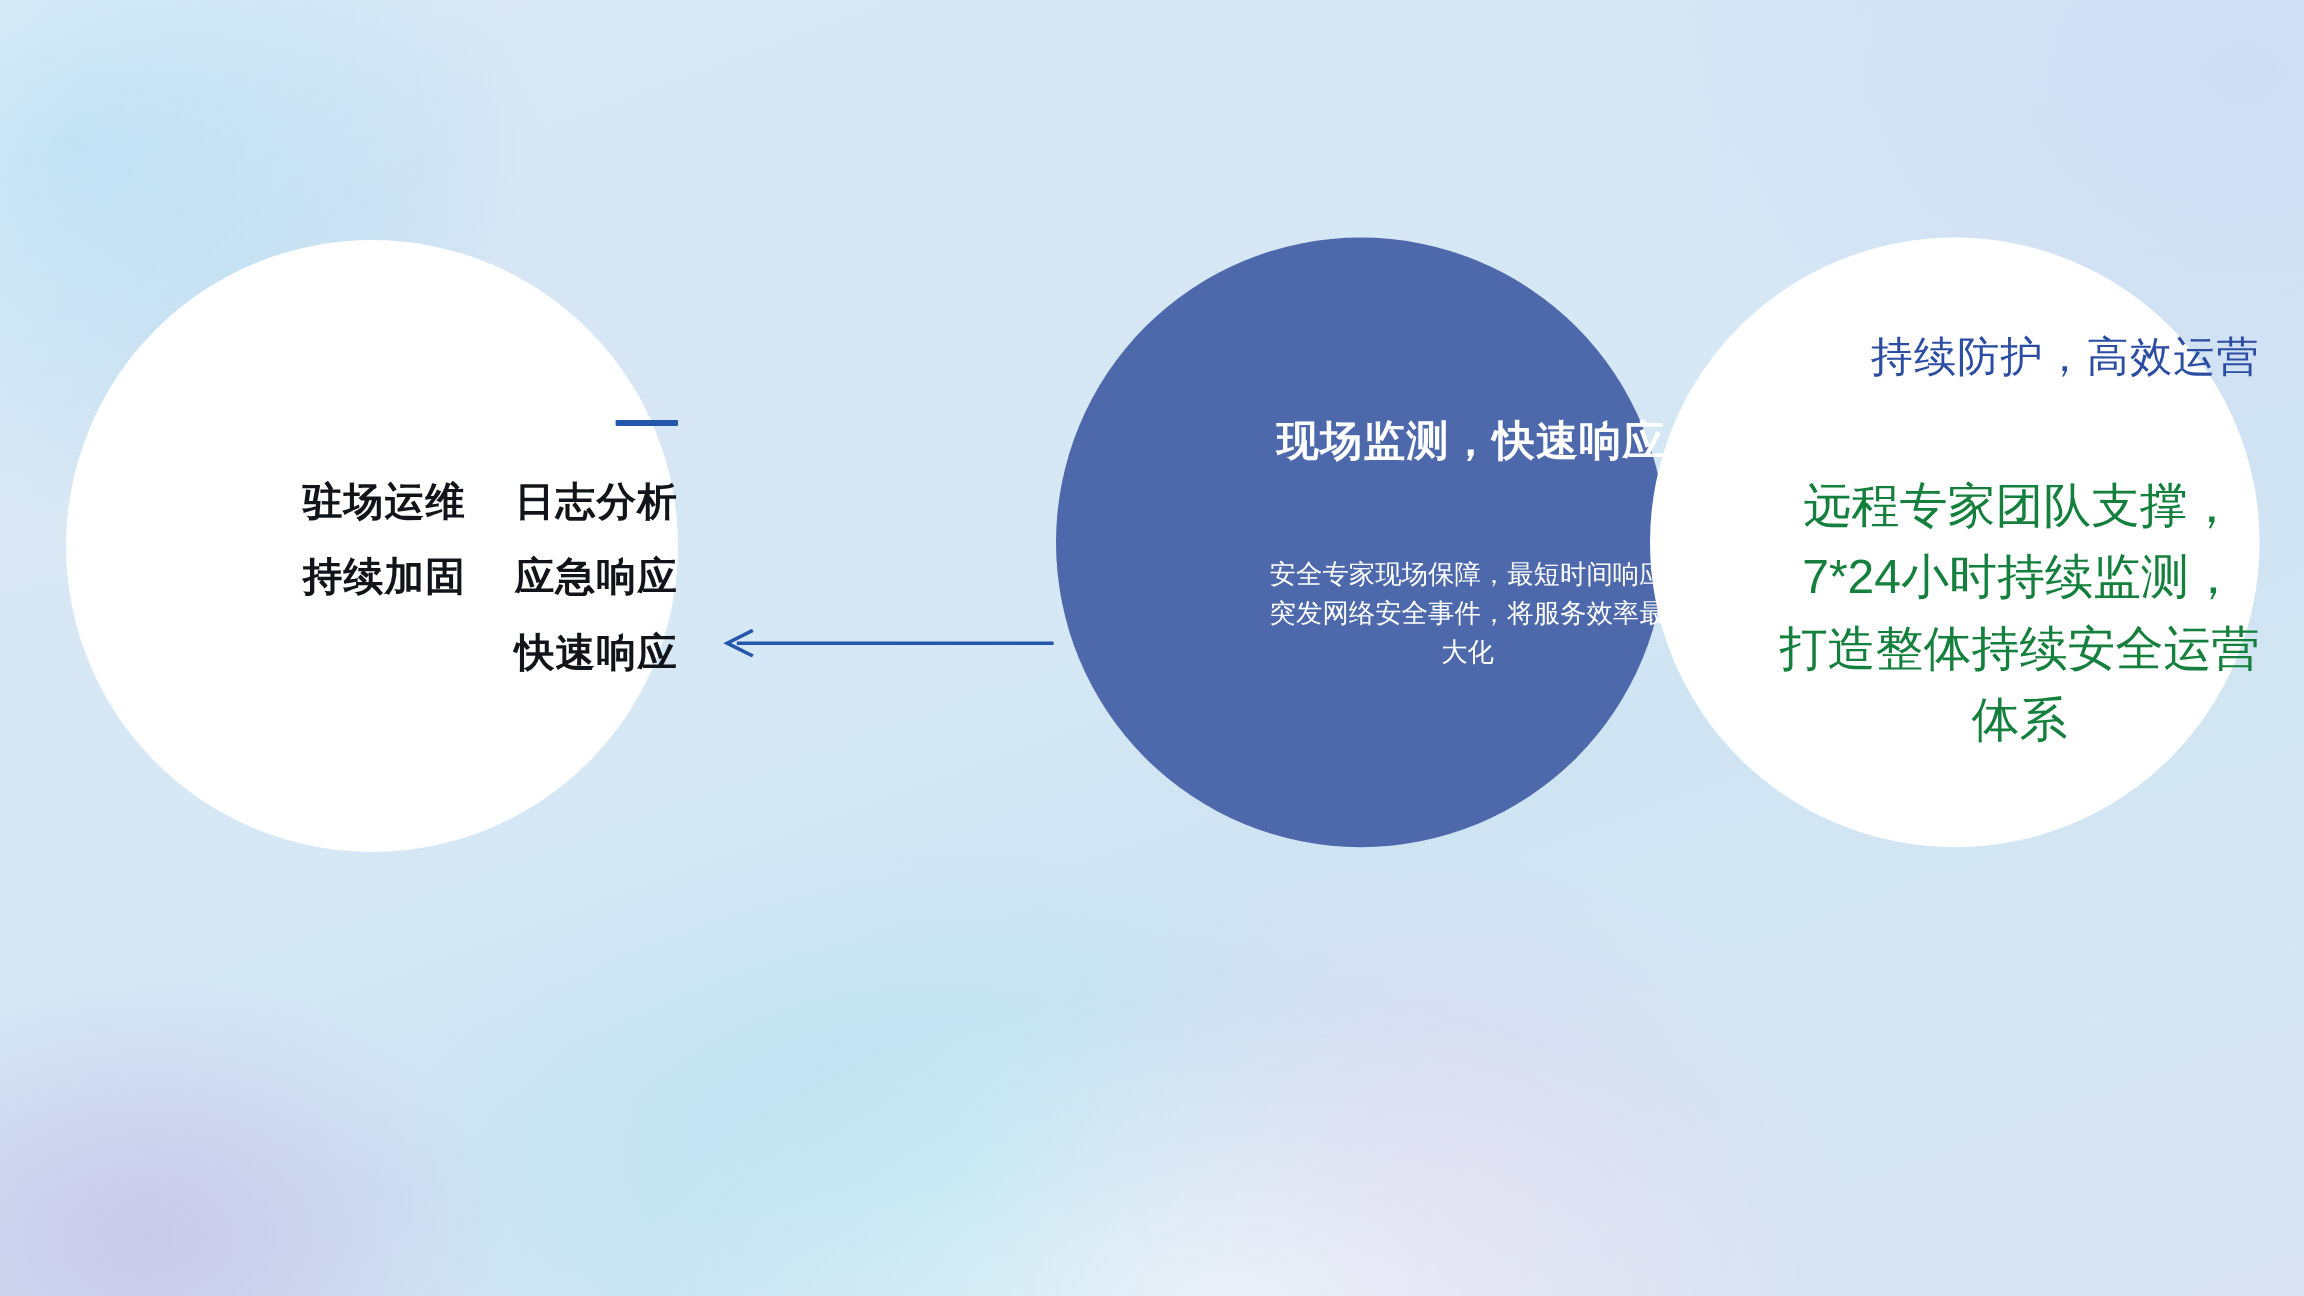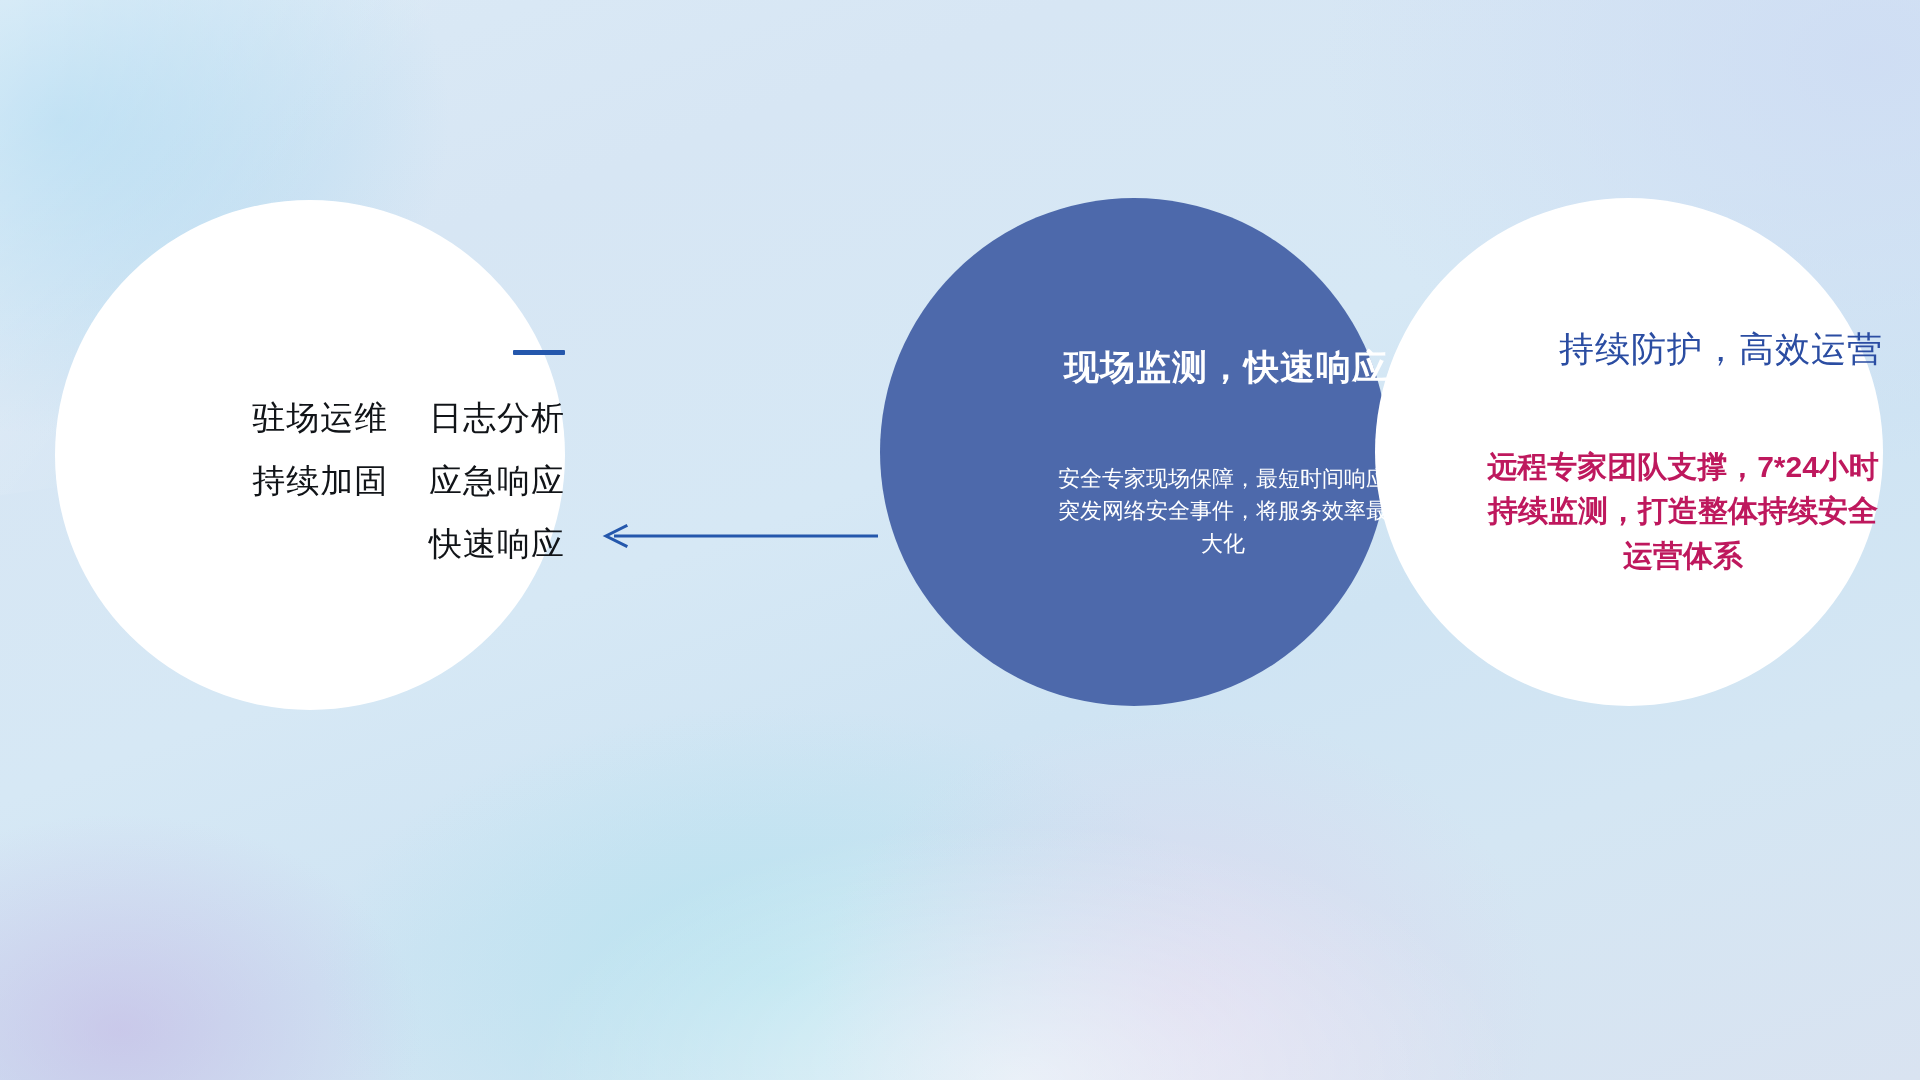--- a/index.html
+++ b/index.html
@@ -69,21 +69,21 @@
   }
   #left-rule {
     width: 52px;
     height: 5px;
     background: #2457ac;
     border-radius: 1px;
     margin-bottom: 46px;
   }
   .left-line {
     font-size: 33px;
-    font-weight: normal;
+    font-weight: bold;
     color: #111418;
     letter-spacing: 1px;
     line-height: 1.0;
     margin: 0 0 30px 0;
     white-space: pre;
   }
   .left-line:last-child { margin-bottom: 0; }
 
   
   #circle-middle {
@@ -121,26 +121,25 @@
   }
   #right-title {
     font-size: 35px;
     font-weight: normal;
     color: #2b4da2;
     letter-spacing: 1px;
     margin-bottom: 72px;
     white-space: nowrap;
   }
   #right-body {
-    font-size: 30px;
-    color: #be185d;
+    font-size: 40px;
+    color: #15803d;
     line-height: 1.48;
     width: 400px;
     text-align: center;
-    font-weight: bold;
   }
 
   
   #connector {
     position: absolute;
     left: 600px;
     top: 524px;
     width: 280px;
     height: 24px;
     z-index: 1;

